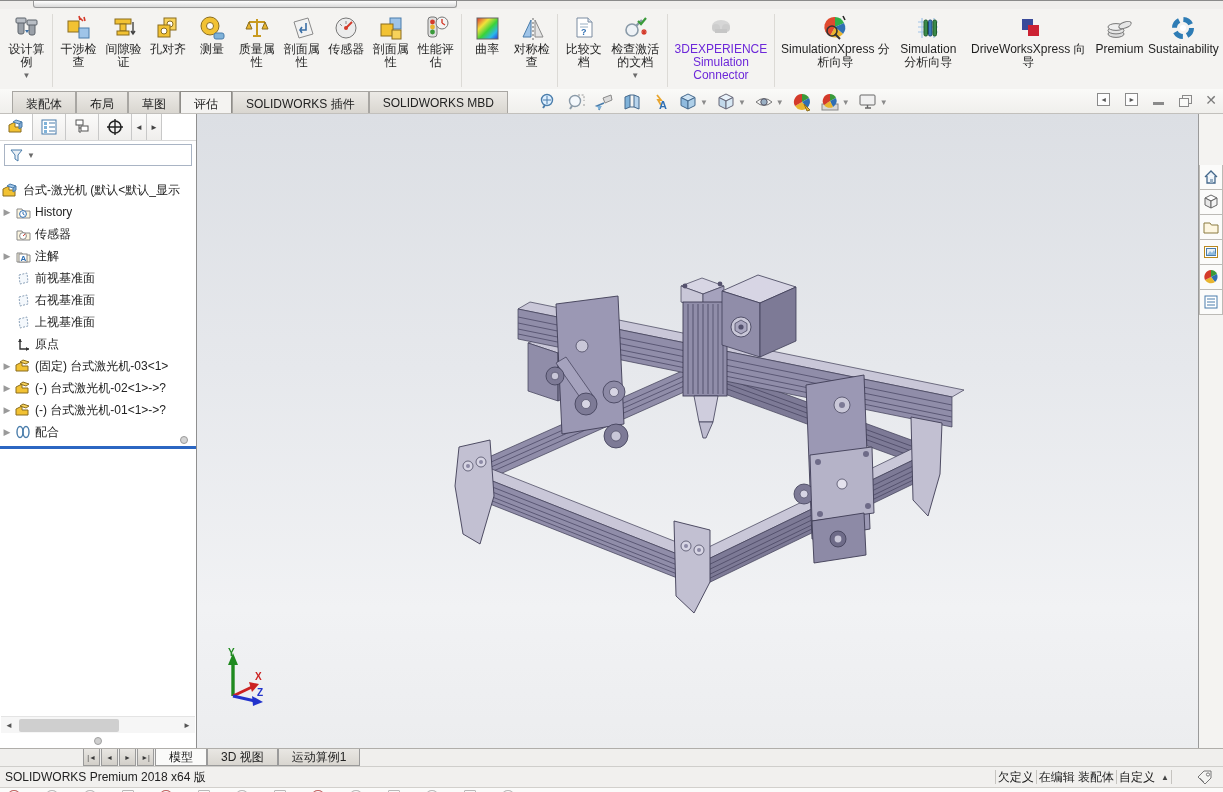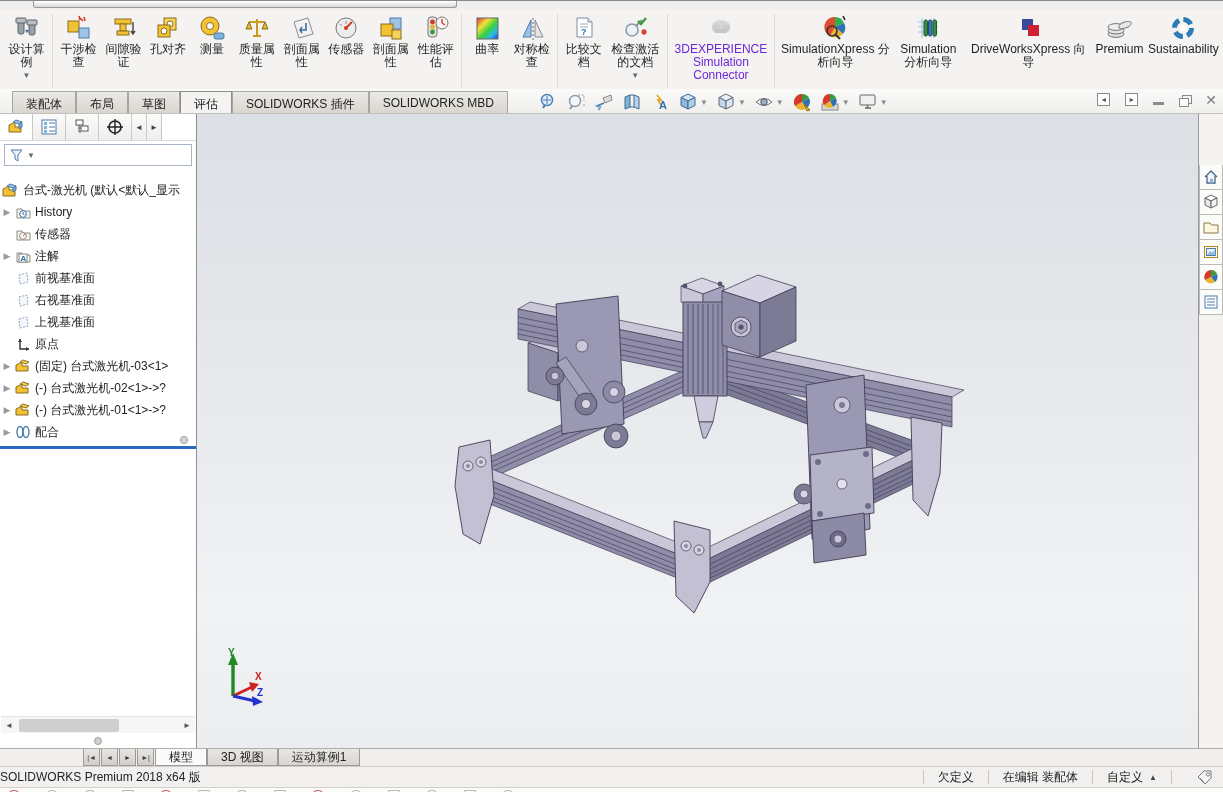--- a/index.html
+++ b/index.html
@@ -74,22 +74,22 @@
   .tpbtn { width:24px; height:25px; border:1px solid #bcbab6; border-top:none; background:#fbfbfa; display:flex; align-items:center; justify-content:center; cursor:default; }
   .tpbtn:first-of-type { border-top:1px solid #bcbab6; }
   
   .btabs { height:18px; background:#f0efed; border-top:1px solid #b0aeaa; display:flex; align-items:stretch; }
   .bnavgap { width:83px; }
   .bnav { width:17px; border:1px solid #9a9a9a; border-top:none; background:linear-gradient(#e8e6e2,#d2cfc9); display:flex; align-items:center; justify-content:center; font-size:7px; color:#3a3a3a; margin-right:1px; }
   .btab { padding:0 13px; display:flex; align-items:center; border:1px solid #9a9a9a; border-top:none; background:linear-gradient(#e9e7e3,#d9d6d0); white-space:nowrap; cursor:default; }
   .btab.active { background:#fafaf9; }
   
   .statusbar { height:21px; background:#f1f0ee; border-top:1px solid #cfcecb; display:flex; align-items:center; }
-  .st-left { flex:1; }
-  .st-item { padding:0 14px; border-left:1px solid #c6c4c0; height:14px; display:flex; align-items:center; gap:6px; }
+  .st-left { padding-left:5px; flex:1; }
+  .st-item { padding:0 2px; border-left:1px solid #c6c4c0; height:14px; display:flex; align-items:center; gap:6px; }
   .st-up { font-size:8px; color:#444; }
   .st-tag { padding:0 10px 0 24px; border-left:1px solid #c6c4c0; height:14px; display:flex; align-items:center; }
   
   .botstrip { height:6px; background:#fbfbfa; border-top:1px solid #d2d0cc; overflow:hidden; display:flex; gap:26px; padding-left:8px; }
   .frag { width:12px; height:10px; border:1px solid #b8b8b8; border-radius:50%; margin-top:2px; flex:none; }
   .frag.sq { border-radius:1px; }
   .frag.rd { border-color:#c06060; }
 </style>
 </head>
 <body>

